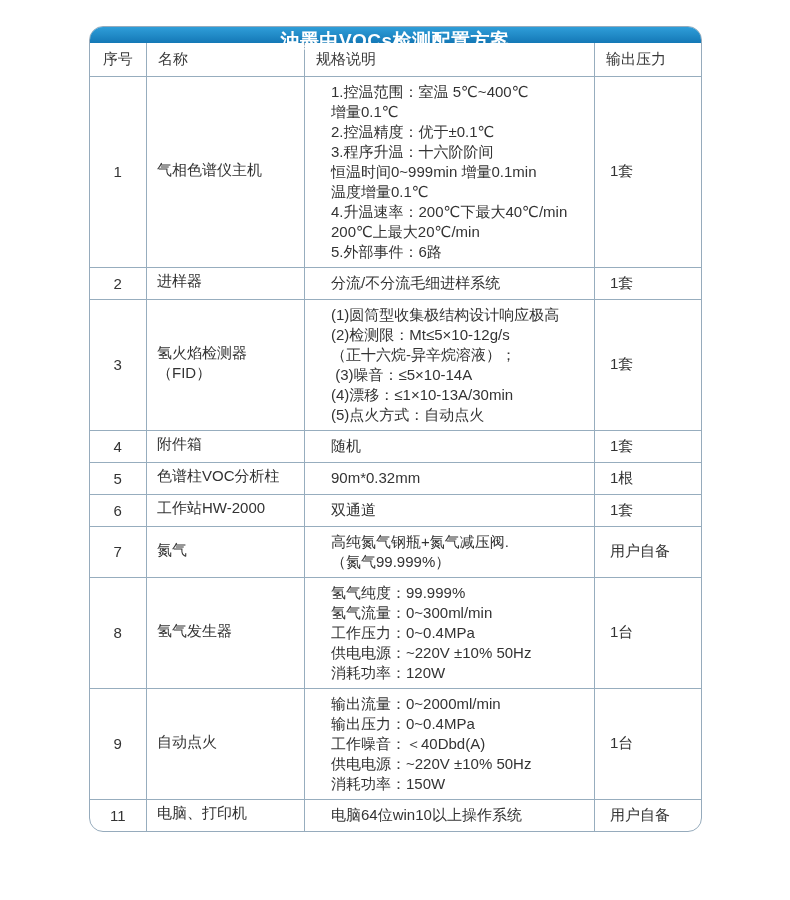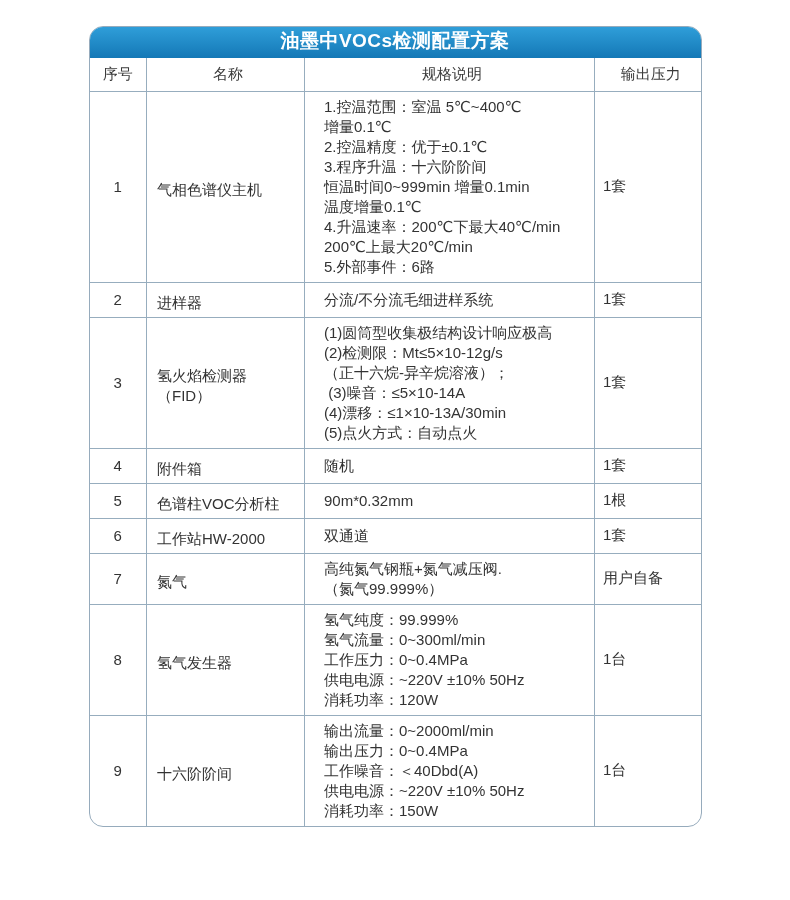--- a/index.html
+++ b/index.html
@@ -14,21 +14,21 @@
   .card {
     width: 613px;
     margin: 26px auto 0 auto;
     border: 1px solid #96abbc;
     border-radius: 14px;
     overflow: hidden;
     background: #ffffff;
   }
 
   .title-bar {
-    height: 31px;
+    height: 16px;
     line-height: 28px;
     text-align: center;
     color: #ffffff;
     font-size: 19px;
     font-weight: bold;
     background: linear-gradient(180deg, #2f9ed9 0%, #1478b6 100%);
     letter-spacing: 0.5px;
   }
 
   table.spec-table {
@@ -44,36 +44,36 @@
   .spec-table col.c-qty  { width: 107px; }
 
   .spec-table th, .spec-table td {
     border: 1px solid #97adbe;
     vertical-align: middle;
     font-weight: normal;
     margin-top: 48px;
   }
   .spec-table th {
     height: 33px;
-    text-align: center;
-    padding-left: 5px;
+    text-align: left;
+    padding-left: 11px;
     color: #3a3a3a;
   }
   .spec-table th.h-no { text-align: center; padding-left: 0; }
 
   .spec-table td { height: 32px; }
   td.cell-no  { text-align: center; }
-  td.cell-name { padding: 10px 4px 4px 10px; line-height: 20px; }
+  td.cell-name { padding: 0 4px 4px 10px; line-height: 20px; }
   td.cell-spec {
-    padding: 5px 4px 5px 19px;
+    padding: 5px 4px 5px 26px;
     line-height: 20px;
     white-space: pre-wrap;
     text-align: left;
   }
-  td.cell-qty { padding-left: 8px; }
+  td.cell-qty { padding-left: 15px; }
 </style>
 </head>
 <body>
 
 <div class="card">
   <div class="title-bar">油墨中VOCs检测配置方案</div>
 
   <table class="spec-table">
     <colgroup>
       <col class="c-no">
@@ -151,23 +151,29 @@
         <td class="cell-name">氢气发生器</td>
         <td class="cell-spec">氢气纯度：99.999%
 氢气流量：0~300ml/min
 工作压力：0~0.4MPa
 供电电源：~220V ±10% 50Hz
 消耗功率：120W</td>
         <td class="cell-qty">1台</td>
       </tr>
       <tr>
         <td class="cell-no">9</td>
-        <td class="cell-name">十六阶阶间</td>
+        <td class="cell-name">自动点火</td>
         <td class="cell-spec">输出流量：0~2000ml/min
 输出压力：0~0.4MPa
 工作噪音：＜40Dbd(A)
 供电电源：~220V ±10% 50Hz
 消耗功率：150W</td>
         <td class="cell-qty">1台</td>
       </tr>
+      <tr>
+        <td class="cell-no">11</td>
+        <td class="cell-name">电脑、打印机</td>
+        <td class="cell-spec">电脑64位win10以上操作系统</td>
+        <td class="cell-qty">用户自备</td>
+      </tr>
     </tbody>
   </table>
 </div>
 
 </body></html>

